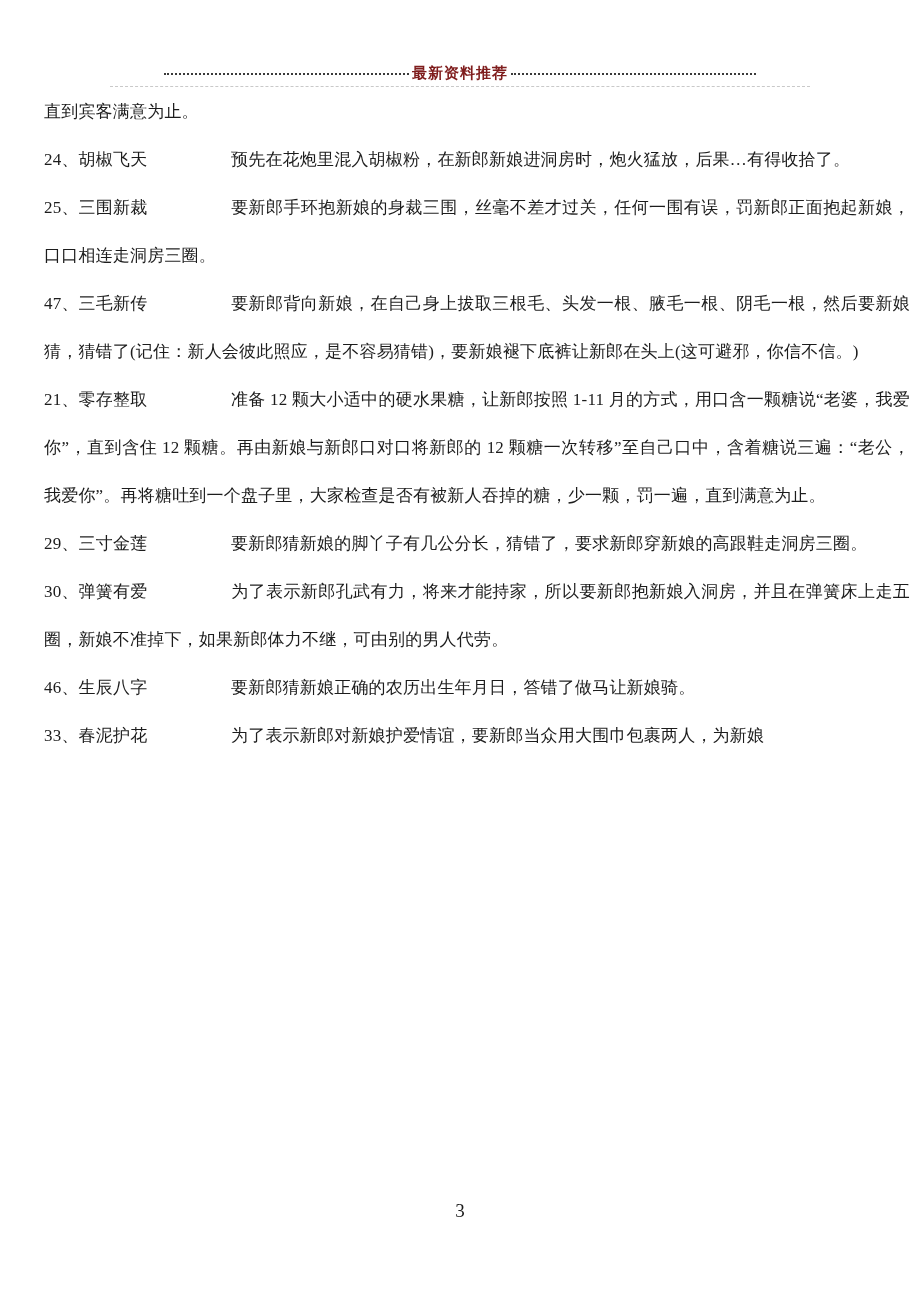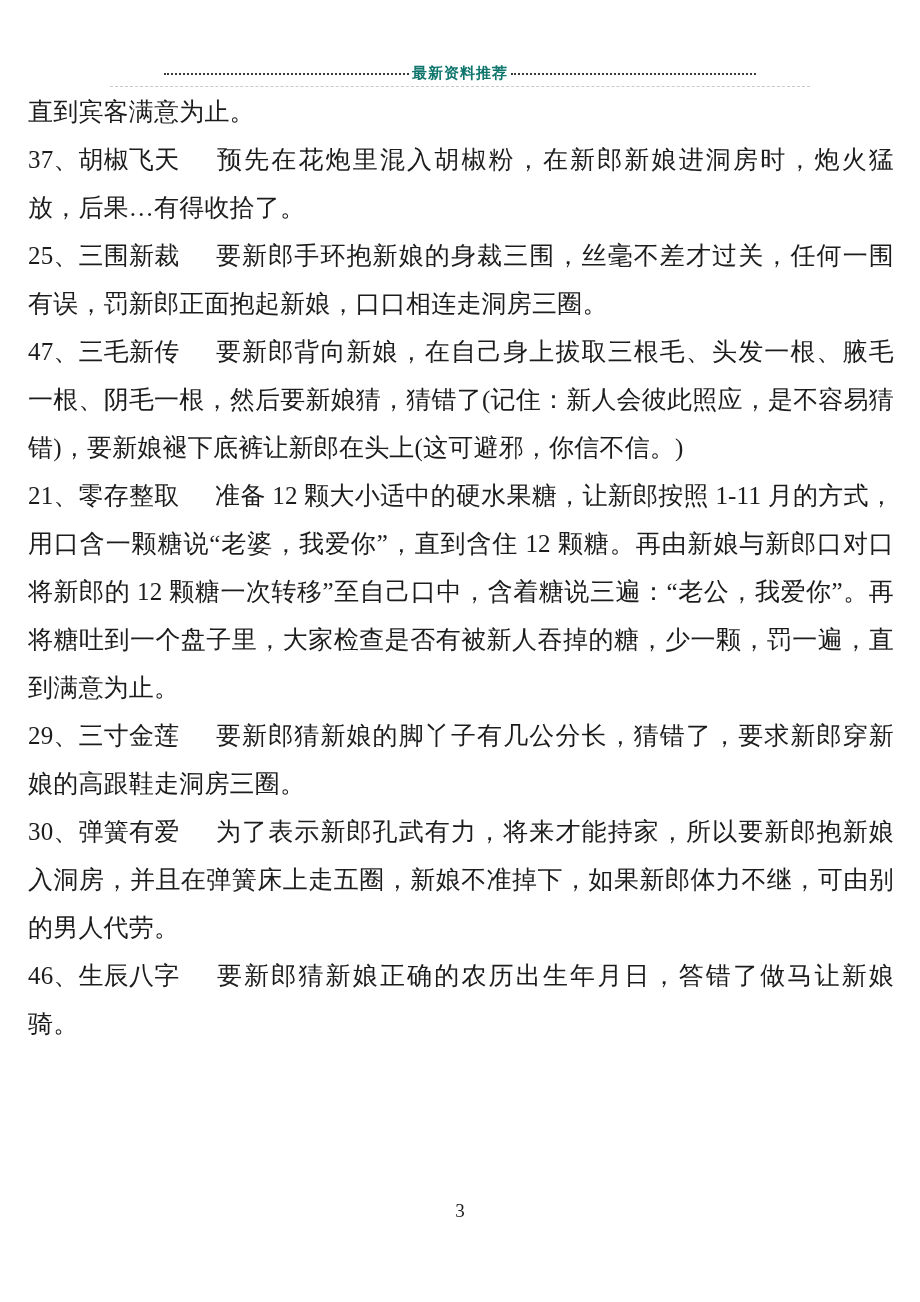--- a/index.html
+++ b/index.html
@@ -26,38 +26,38 @@
     align-items: center;
   }
   .leader {
     flex: 1;
     height: 0;
     border-bottom: 2px dotted #3a3a3a;
   }
   .header-title {
     font-size: 15px;
     font-weight: bold;
-    color: #0f766e;
+    color: #7f1d1d;
     padding: 0 3px;
     letter-spacing: 1px;
     white-space: nowrap;
   }
   .header-underline {
     width: 700px;
     height: 0;
     margin: 3px auto 0;
     border-top: 1px dashed #c9c9c9;
   }
   
   .doc-body {
     position: absolute;
     top: 88px;
-    left: 28px;
+    left: 44px;
     width: 866px;
-    font-size: 25px;
+    font-size: 17px;
     line-height: 48px;
     text-align: justify;
     letter-spacing: 0.2px;
   }
   .doc-body p { margin: 0; padding: 0; }
   .item-label {
     display: inline-block;
     width: 187px;
     white-space: nowrap;
   }
@@ -82,33 +82,34 @@
       <span class="leader"></span>
       <span class="header-title">最新资料推荐</span>
       <span class="leader"></span>
     </div>
     <div class="header-underline"></div>
   </div>
 
   <div class="doc-body">
     <p>直到宾客满意为止。</p>
 
-    <p><span class="item-label">37、胡椒飞天</span><span>预先在花炮里混入胡椒粉，在新郎新娘进洞房时，炮火猛放，后果…有得收拾了。</span></p>
+    <p><span class="item-label">24、胡椒飞天</span><span>预先在花炮里混入胡椒粉，在新郎新娘进洞房时，炮火猛放，后果…有得收拾了。</span></p>
 
     <p><span class="item-label">25、三围新裁</span><span>要新郎手环抱新娘的身裁三围，丝毫不差才过关，任何一围有误，罚新郎正面抱起新娘，口口相连走洞房三圈。</span></p>
 
     <p><span class="item-label">47、三毛新传</span><span>要新郎背向新娘，在自己身上拔取三根毛、头发一根、腋毛一根、阴毛一根，然后要新娘猜，猜错了(记住：新人会彼此照应，是不容易猜错)，要新娘褪下底裤让新郎在头上(这可避邪，你信不信。)</span></p>
 
 
     <p><span class="item-label">21、零存整取</span><span>准备 12 颗大小适中的硬水果糖，让新郎按照 1-11 月的方式，用口含一颗糖说“老婆，我爱你”，直到含住 12 颗糖。再由新娘与新郎口对口将新郎的 12 颗糖一次转移”至自己口中，含着糖说三遍：“老公，我爱你”。再将糖吐到一个盘子里，大家检查是否有被新人吞掉的糖，少一颗，罚一遍，直到满意为止。</span></p>
 
     <p><span class="item-label">29、三寸金莲</span><span>要新郎猜新娘的脚丫子有几公分长，猜错了，要求新郎穿新娘的高跟鞋走洞房三圈。</span></p>
 
     <p><span class="item-label">30、弹簧有爱</span><span>为了表示新郎孔武有力，将来才能持家，所以要新郎抱新娘入洞房，并且在弹簧床上走五圈，新娘不准掉下，如果新郎体力不继，可由别的男人代劳。</span></p>
 
 
     <p><span class="item-label">46、生辰八字</span><span>要新郎猜新娘正确的农历出生年月日，答错了做马让新娘骑。</span></p>
 
+    <p><span class="item-label">33、春泥护花</span><span>为了表示新郎对新娘护爱情谊，要新郎当众用大围巾包裹两人，为新娘</span></p>
   </div>
 
   <div class="page-footer">3</div>
 
 </div>
 
 </body></html>

